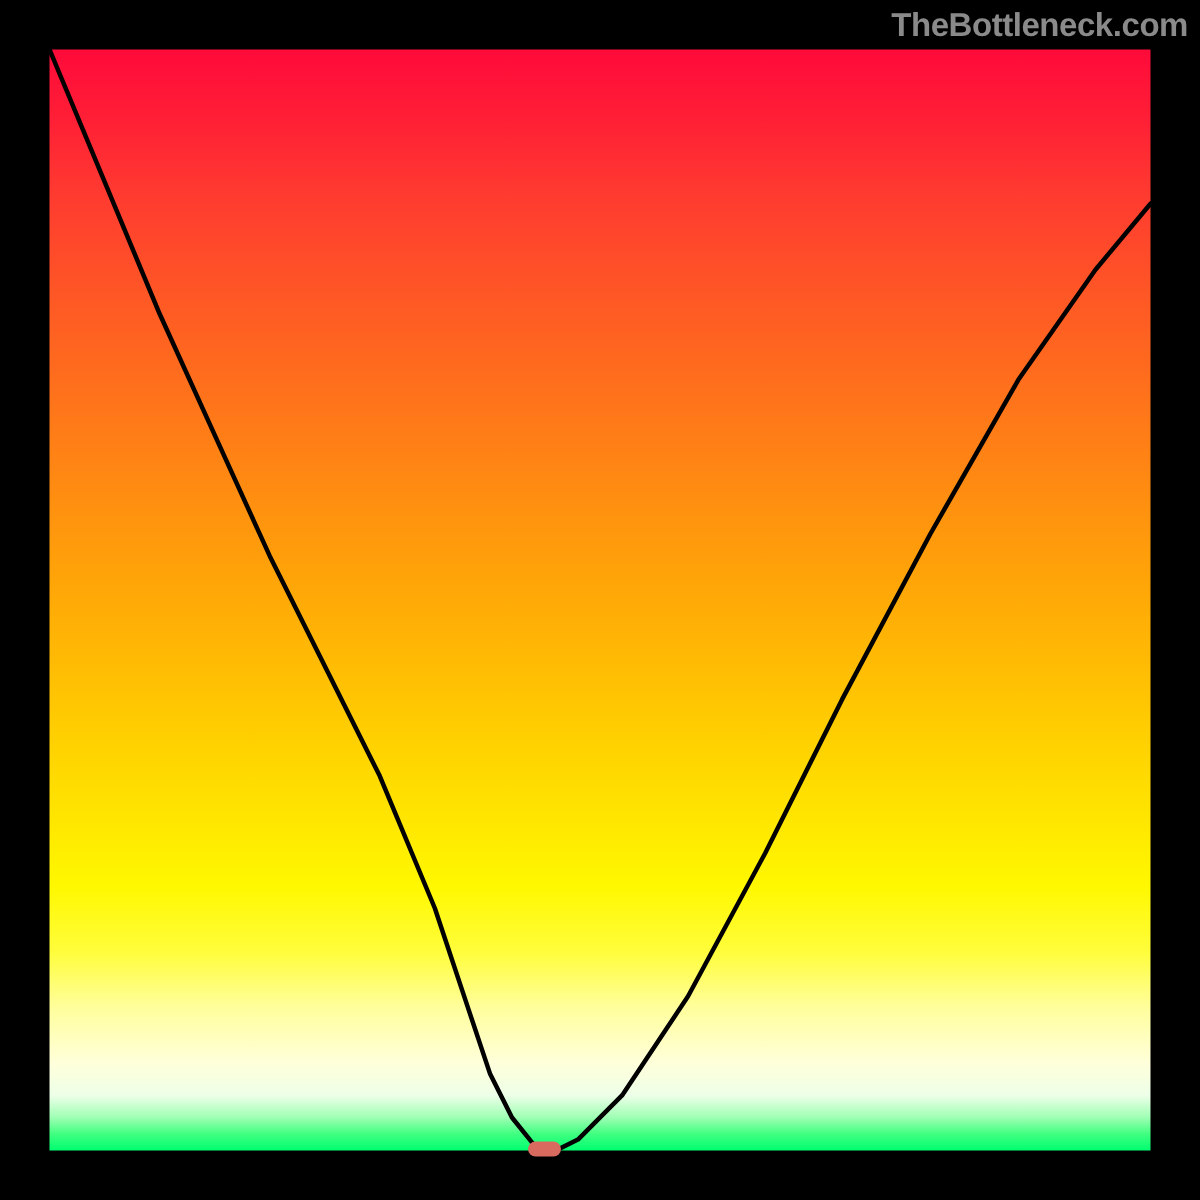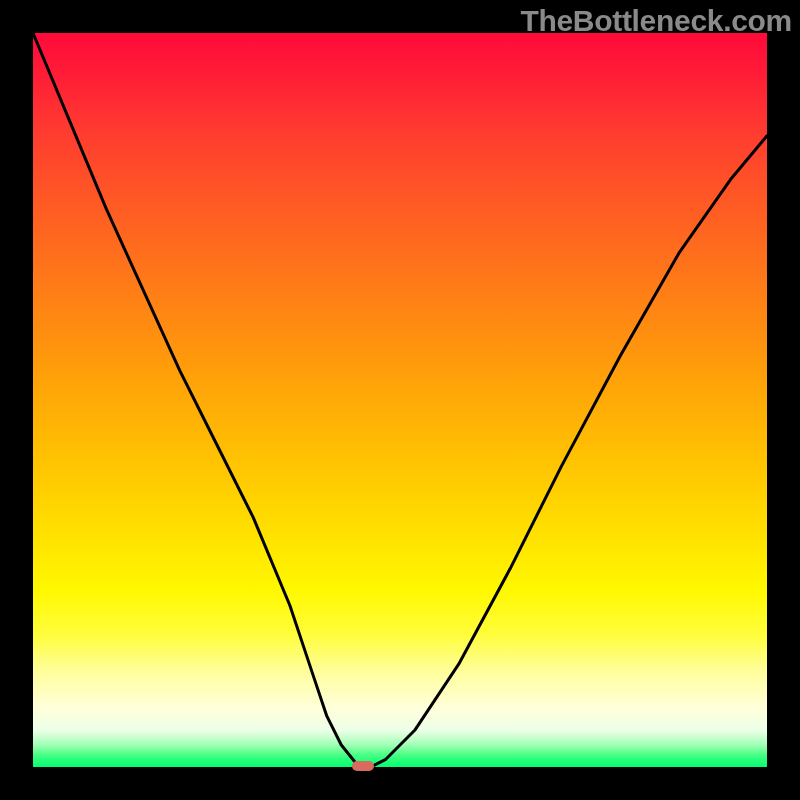--- a/index.html
+++ b/index.html
@@ -37,21 +37,21 @@
       #9fffb4 97%,
       #40ff80 98.5%,
       #00ff70 100%
     );
   }
   .watermark {
     position: absolute;
     top: 4px;
     right: 8px;
     color: #8a8a8a;
-    font-size: 30px;
+    font-size: 22px;
     font-weight: bold;
     letter-spacing: -0.3px;
   }
   svg.curve {
     position: absolute;
     left: 0;
     top: 0;
     width: 734px;
     height: 734px;
     overflow: visible;

